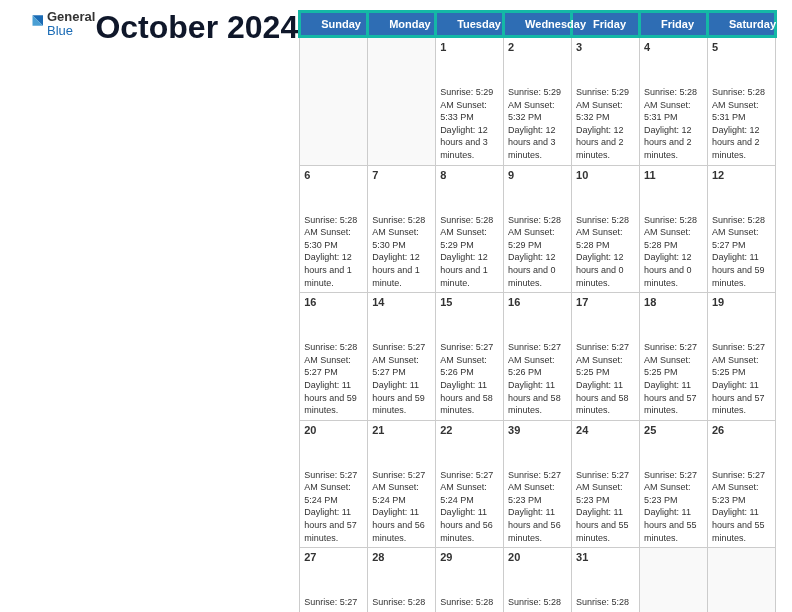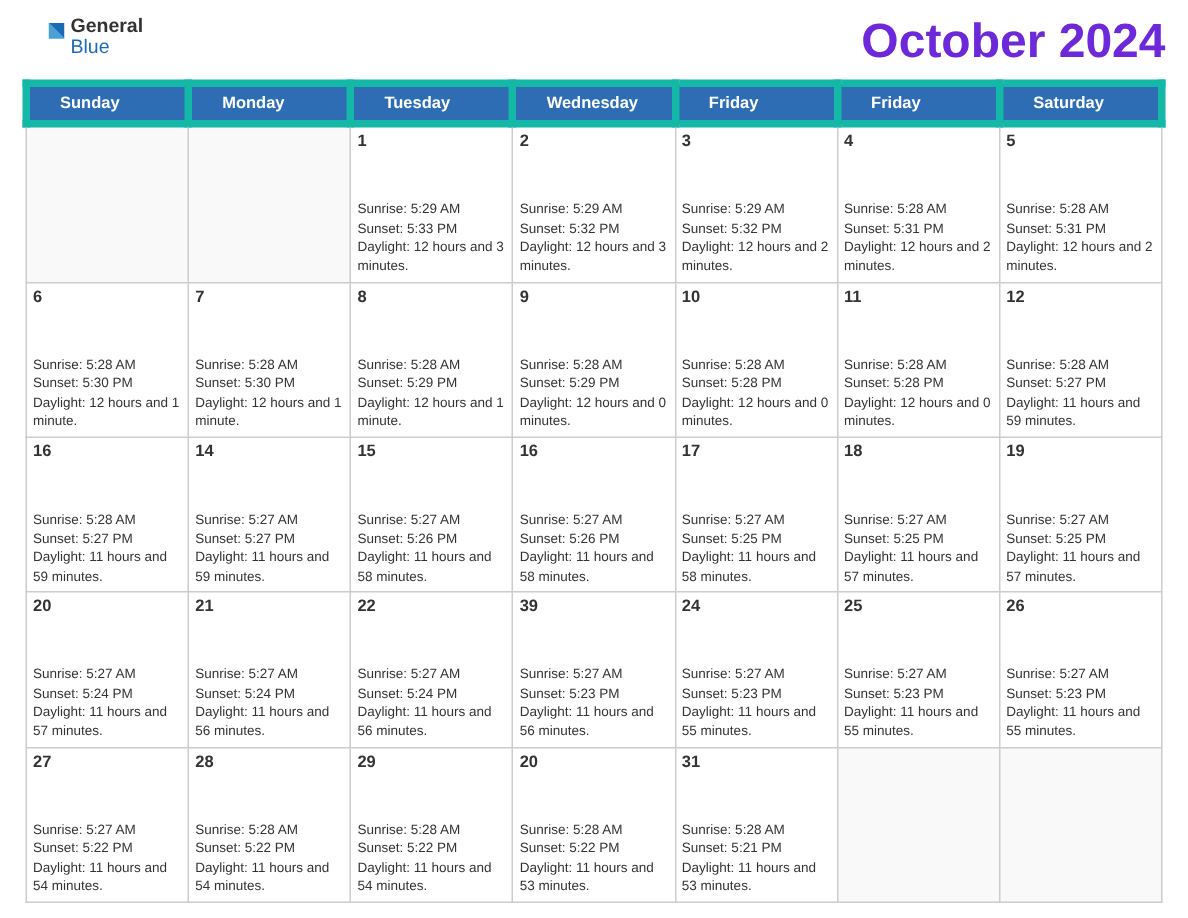--- a/index.html
+++ b/index.html
@@ -8,21 +8,20 @@
       background: #fff;
       width: 792px;
       height: 612px;
       overflow: hidden;
     }
     .page {
       width: 792px;
       height: 612px;
       padding: 10px 15px;
       display: flex;
-      flex-direction: column;
     }
     .header {
       display: flex;
       justify-content: space-between;
       align-items: flex-start;
       margin-bottom: 8px;
     }
     .logo {
       display: flex;
       align-items: center;
@@ -46,42 +45,42 @@
     .logo-icon {
       width: 28px;
       height: 28px;
     }
     .title-area {
       text-align: right;
     }
     .month-title {
       font-size: 32px;
       font-weight: bold;
-      color: #6d28d9;
+      color: #0f172a;
       line-height: 1.1;
     }
     .subtitle {
       font-size: 13px;
       color: #555;
     }
     .calendar {
       flex: 1;
       border: 1px solid #ccc;
       border-collapse: collapse;
       width: 100%;
       table-layout: fixed;
     }
     .calendar th {
       background-color: #2e6db4;
       color: #fff;
       font-size: 11px;
       font-weight: bold;
       padding: 5px 20px;
       text-align: left;
-      border: 5px solid #14b8a6;
+      border: 3px solid #14b8a6;
     }
     .calendar td {
       vertical-align: top;
       border: 1px solid #ccc;
       padding: 3px 4px;
       font-size: 9.5px;
       color: #333;
       height: 85px;
       background: #fff;
     }

